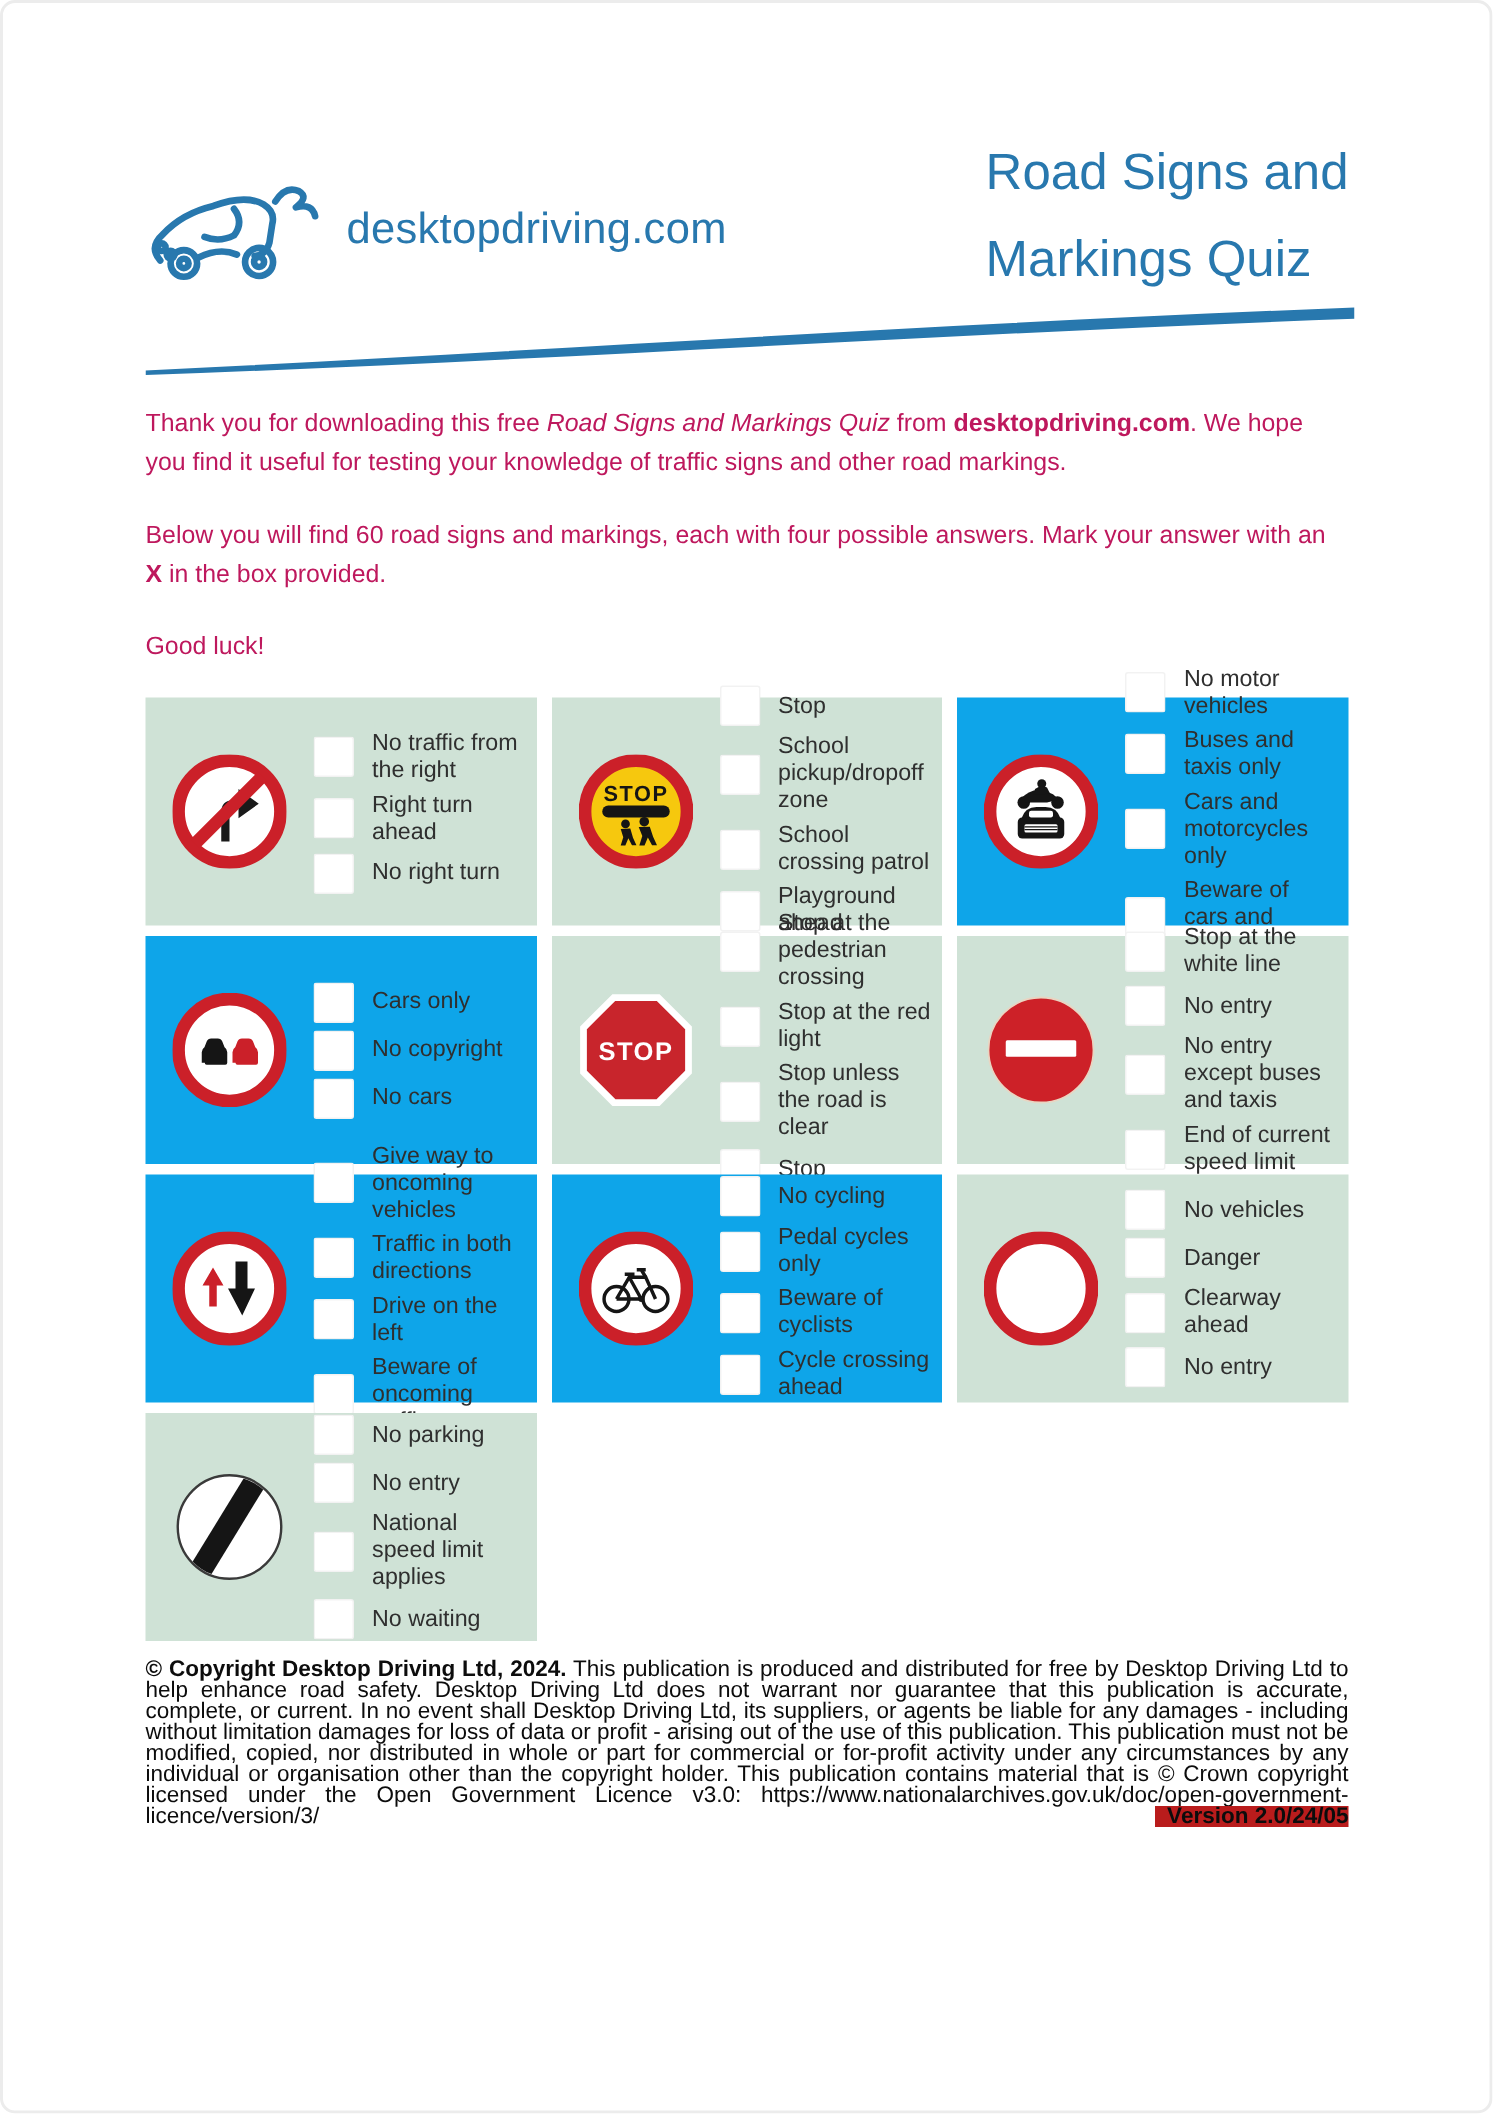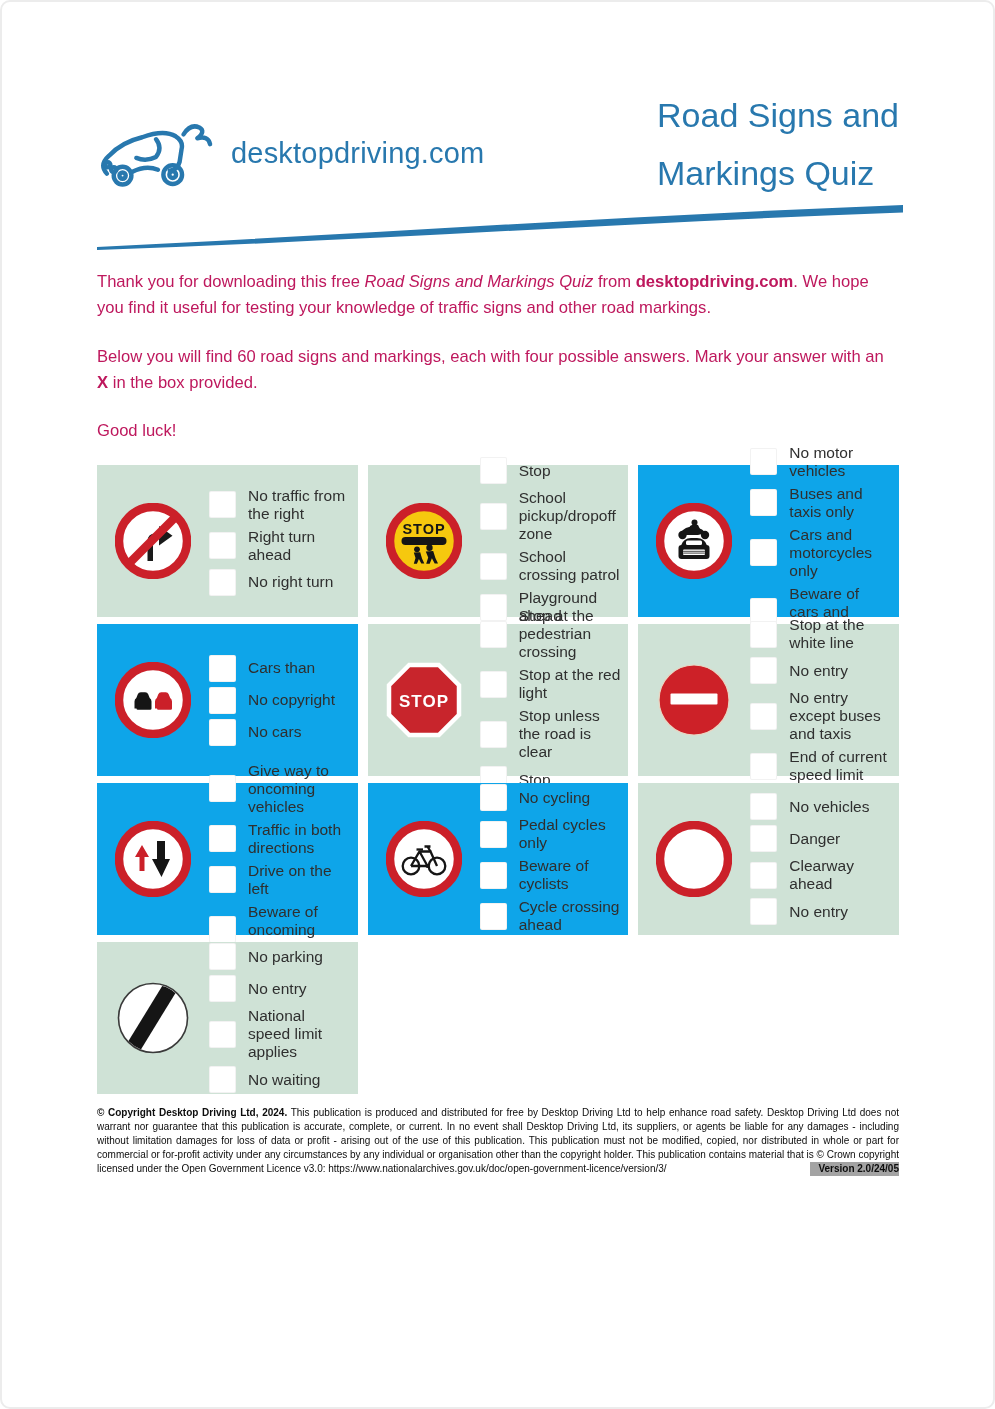--- a/index.html
+++ b/index.html
@@ -28,24 +28,24 @@
   .cell{ height:152px; display:flex; align-items:center; }
   .cell.green{ background:#cfe2d6; }
   .cell.lavender{ background:#0ea5e9; }
   .signcol{ width:112px; flex:0 0 auto; display:flex; justify-content:center; align-items:center; }
   .opts{ flex:1; display:flex; flex-direction:column; gap:5px; padding-right:8px; }
   .opt{ display:flex; align-items:center; }
   .chk{ width:27px; height:27px; background:#fff; border-radius:2px; flex:0 0 auto;
         border:1px solid rgba(0,0,0,0.05); }
   .optlabel{ margin-left:12px; font-size:15.5px; color:#2f2f2f; }
   
-  .footer{ position:relative; margin-top:12px; font-size:10px; line-height:14px;
+  .footer{ position:relative; margin-top:12px; font-size:15px; line-height:14px;
            color:#0c0c0c; text-align:justify; }
   .footer .fb{ font-weight:bold; }
-  .footer .ver{ position:absolute; right:0; bottom:0; font-weight:bold; background:#a3a3a3; padding-left:8px; }
+  .footer .ver{ position:absolute; right:0; bottom:0; font-weight:bold; background:#b91c1c; padding-left:8px; }
 </style>
 </head>
 <body>
 
 <div class="page">
 
   <div class="header">
     <div class="logo-wrap">
       <span class="logo-car">
         <svg width="118" height="82" viewBox="0 0 120 82" fill="none">
@@ -179,21 +179,21 @@
       <div class="signcol">
         <svg width="76" height="76" viewBox="0 0 76 76">
           <circle cx="38" cy="38" r="34" fill="#fff" stroke="#cb2029" stroke-width="8.5"></circle>
           <path d="M19.5,46.5 v-7 q0,-2.3 1.8,-3.4 l1.5,-3.8 q0.8,-2 3,-2 h4.4 q2.2,0 3,2 l1.5,3.8 q1.8,1.1 1.8,3.4 v7 q0,1.3 -1.3,1.3 h-12.4 q-1.3,0 -1.3,-1.3 z" fill="#151515"></path>
           <path d="M19.5,46.5 v-7 q0,-2.3 1.8,-3.4 l1.5,-3.8 q0.8,-2 3,-2 h4.4 q2.2,0 3,2 l1.5,3.8 q1.8,1.1 1.8,3.4 v7 q0,1.3 -1.3,1.3 h-12.4 q-1.3,0 -1.3,-1.3 z" fill="#cb2029" transform="translate(20.5,0)"></path>
         </svg>
       </div>
       <div class="opts">
           <div class="opt">
             <span class="chk"></span>
-            <span class="optlabel">Cars than</span>
+            <span class="optlabel">Cars only</span>
           </div>
           <div class="opt">
             <span class="chk"></span>
             <span class="optlabel">No copyright</span>
           </div>
           <div class="opt">
             <span class="chk"></span>
             <span class="optlabel">No cars</span>
           </div>
         </div>

